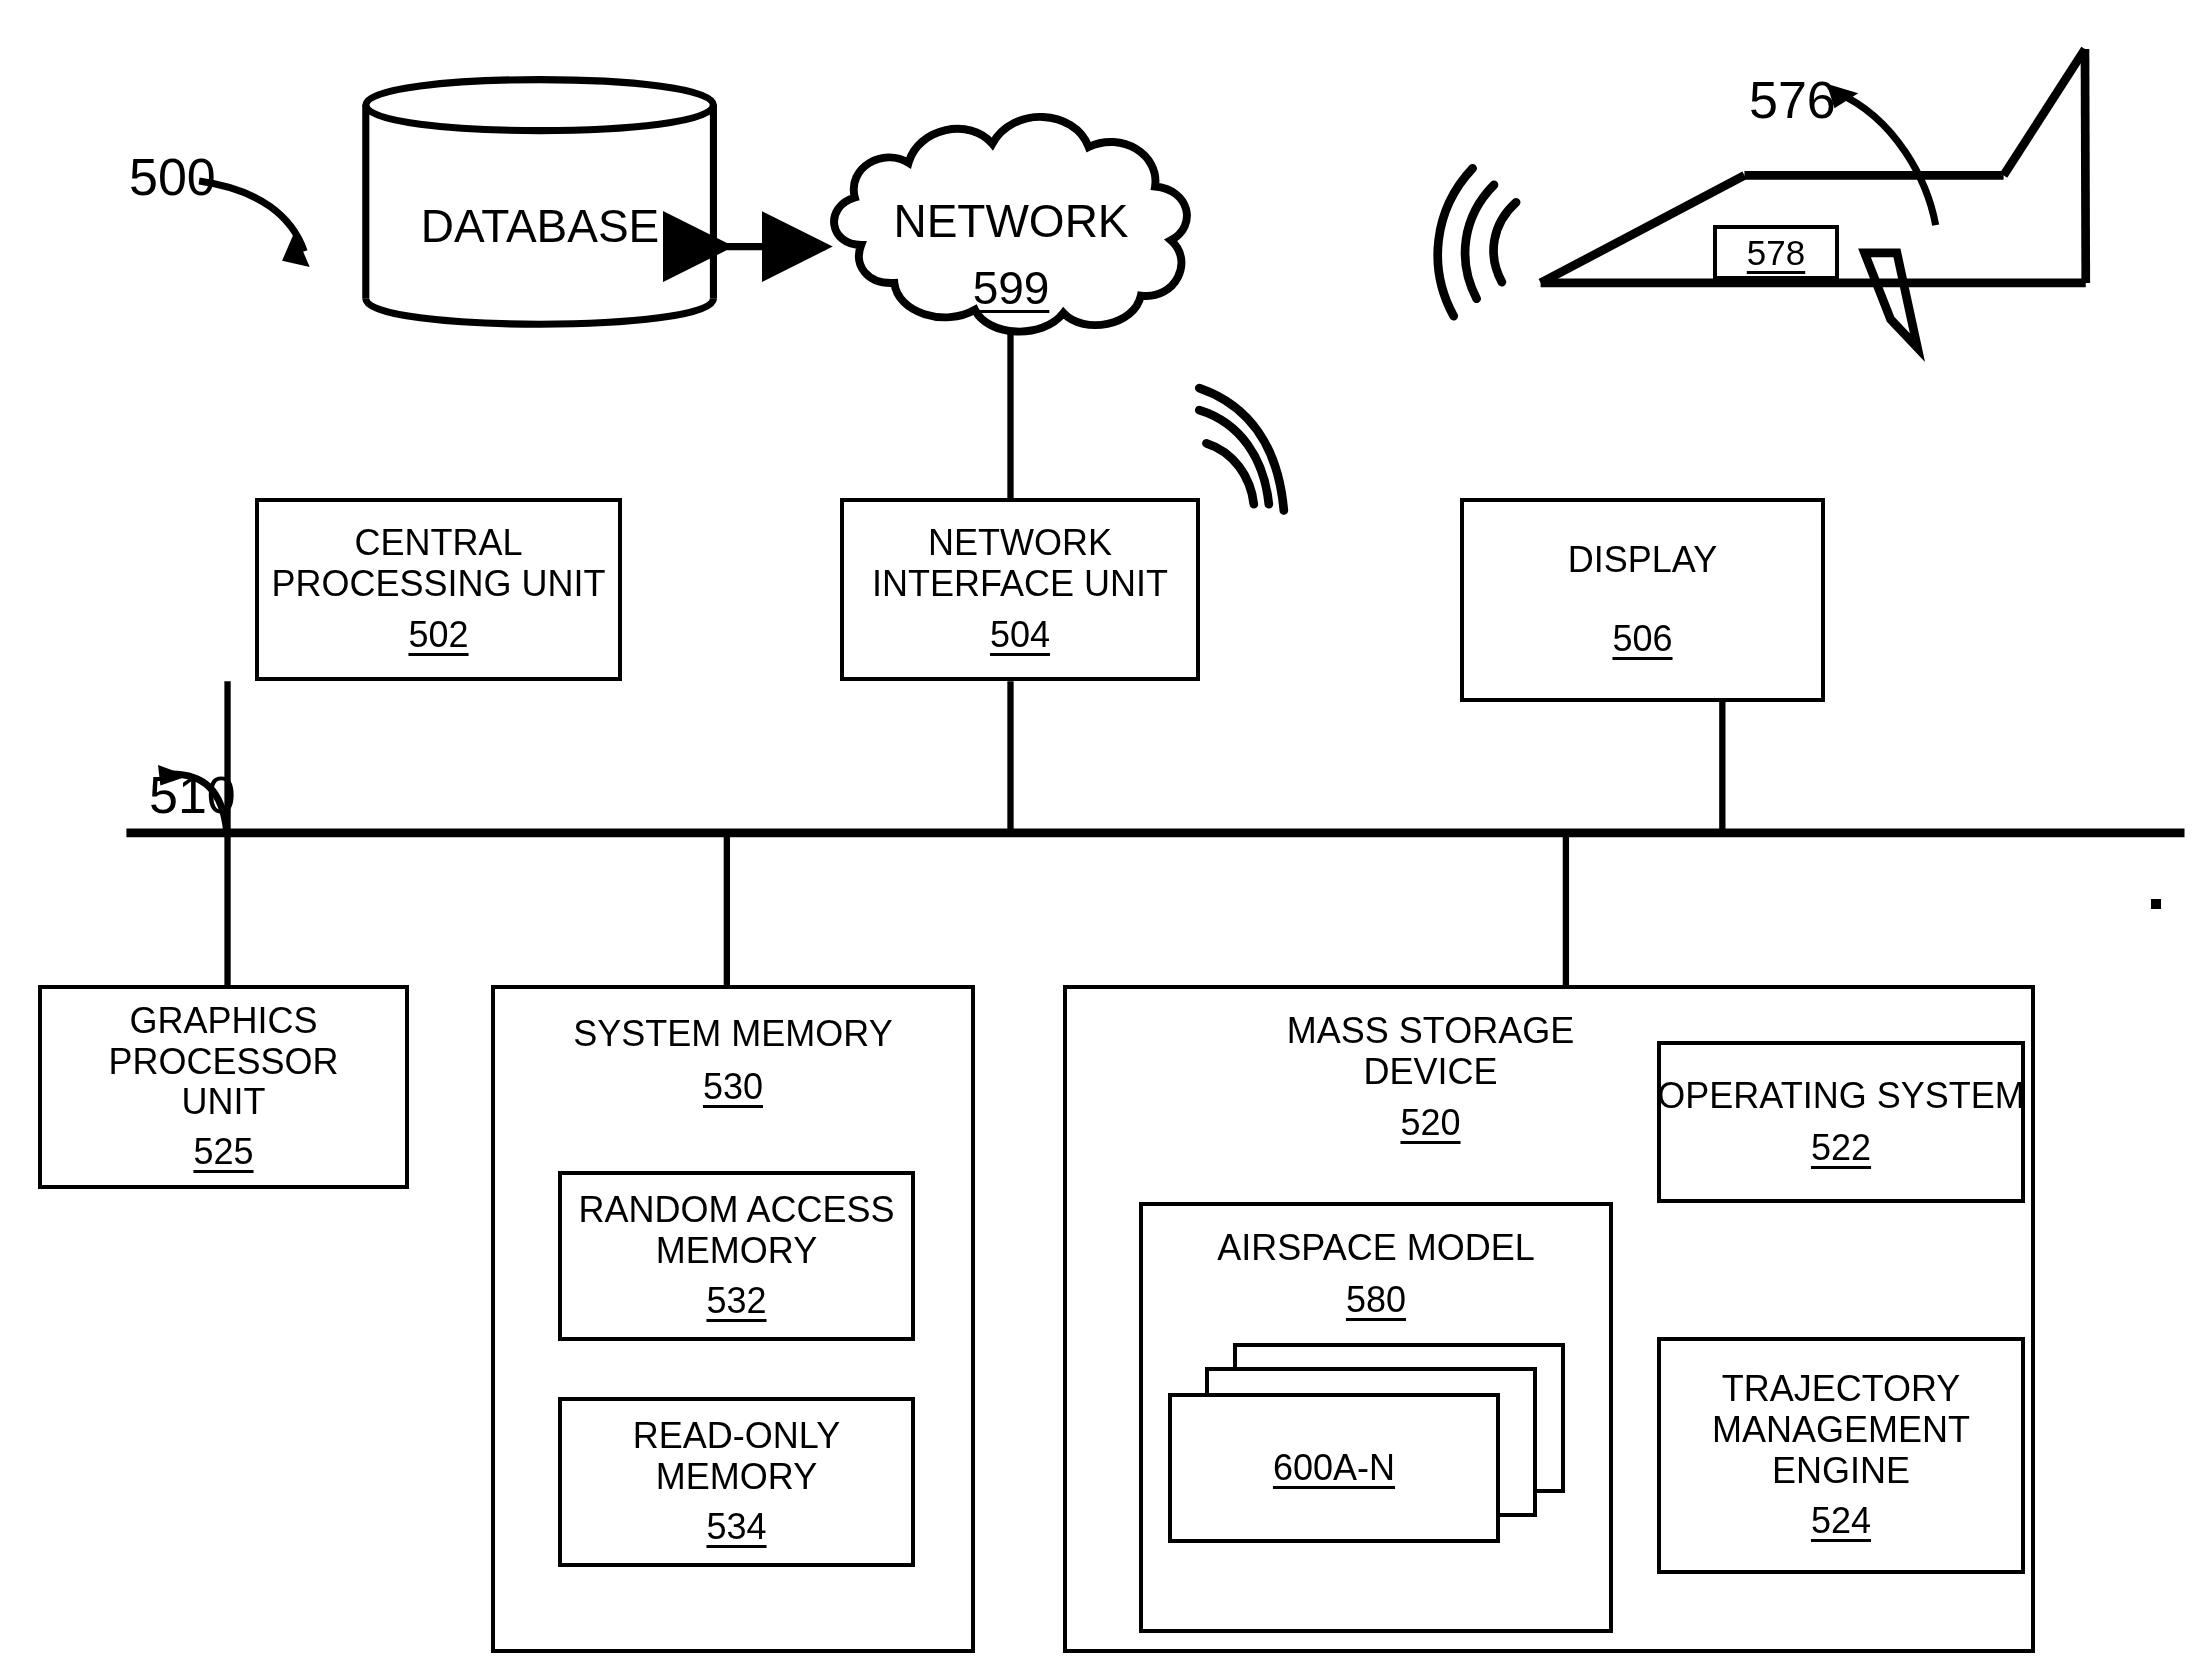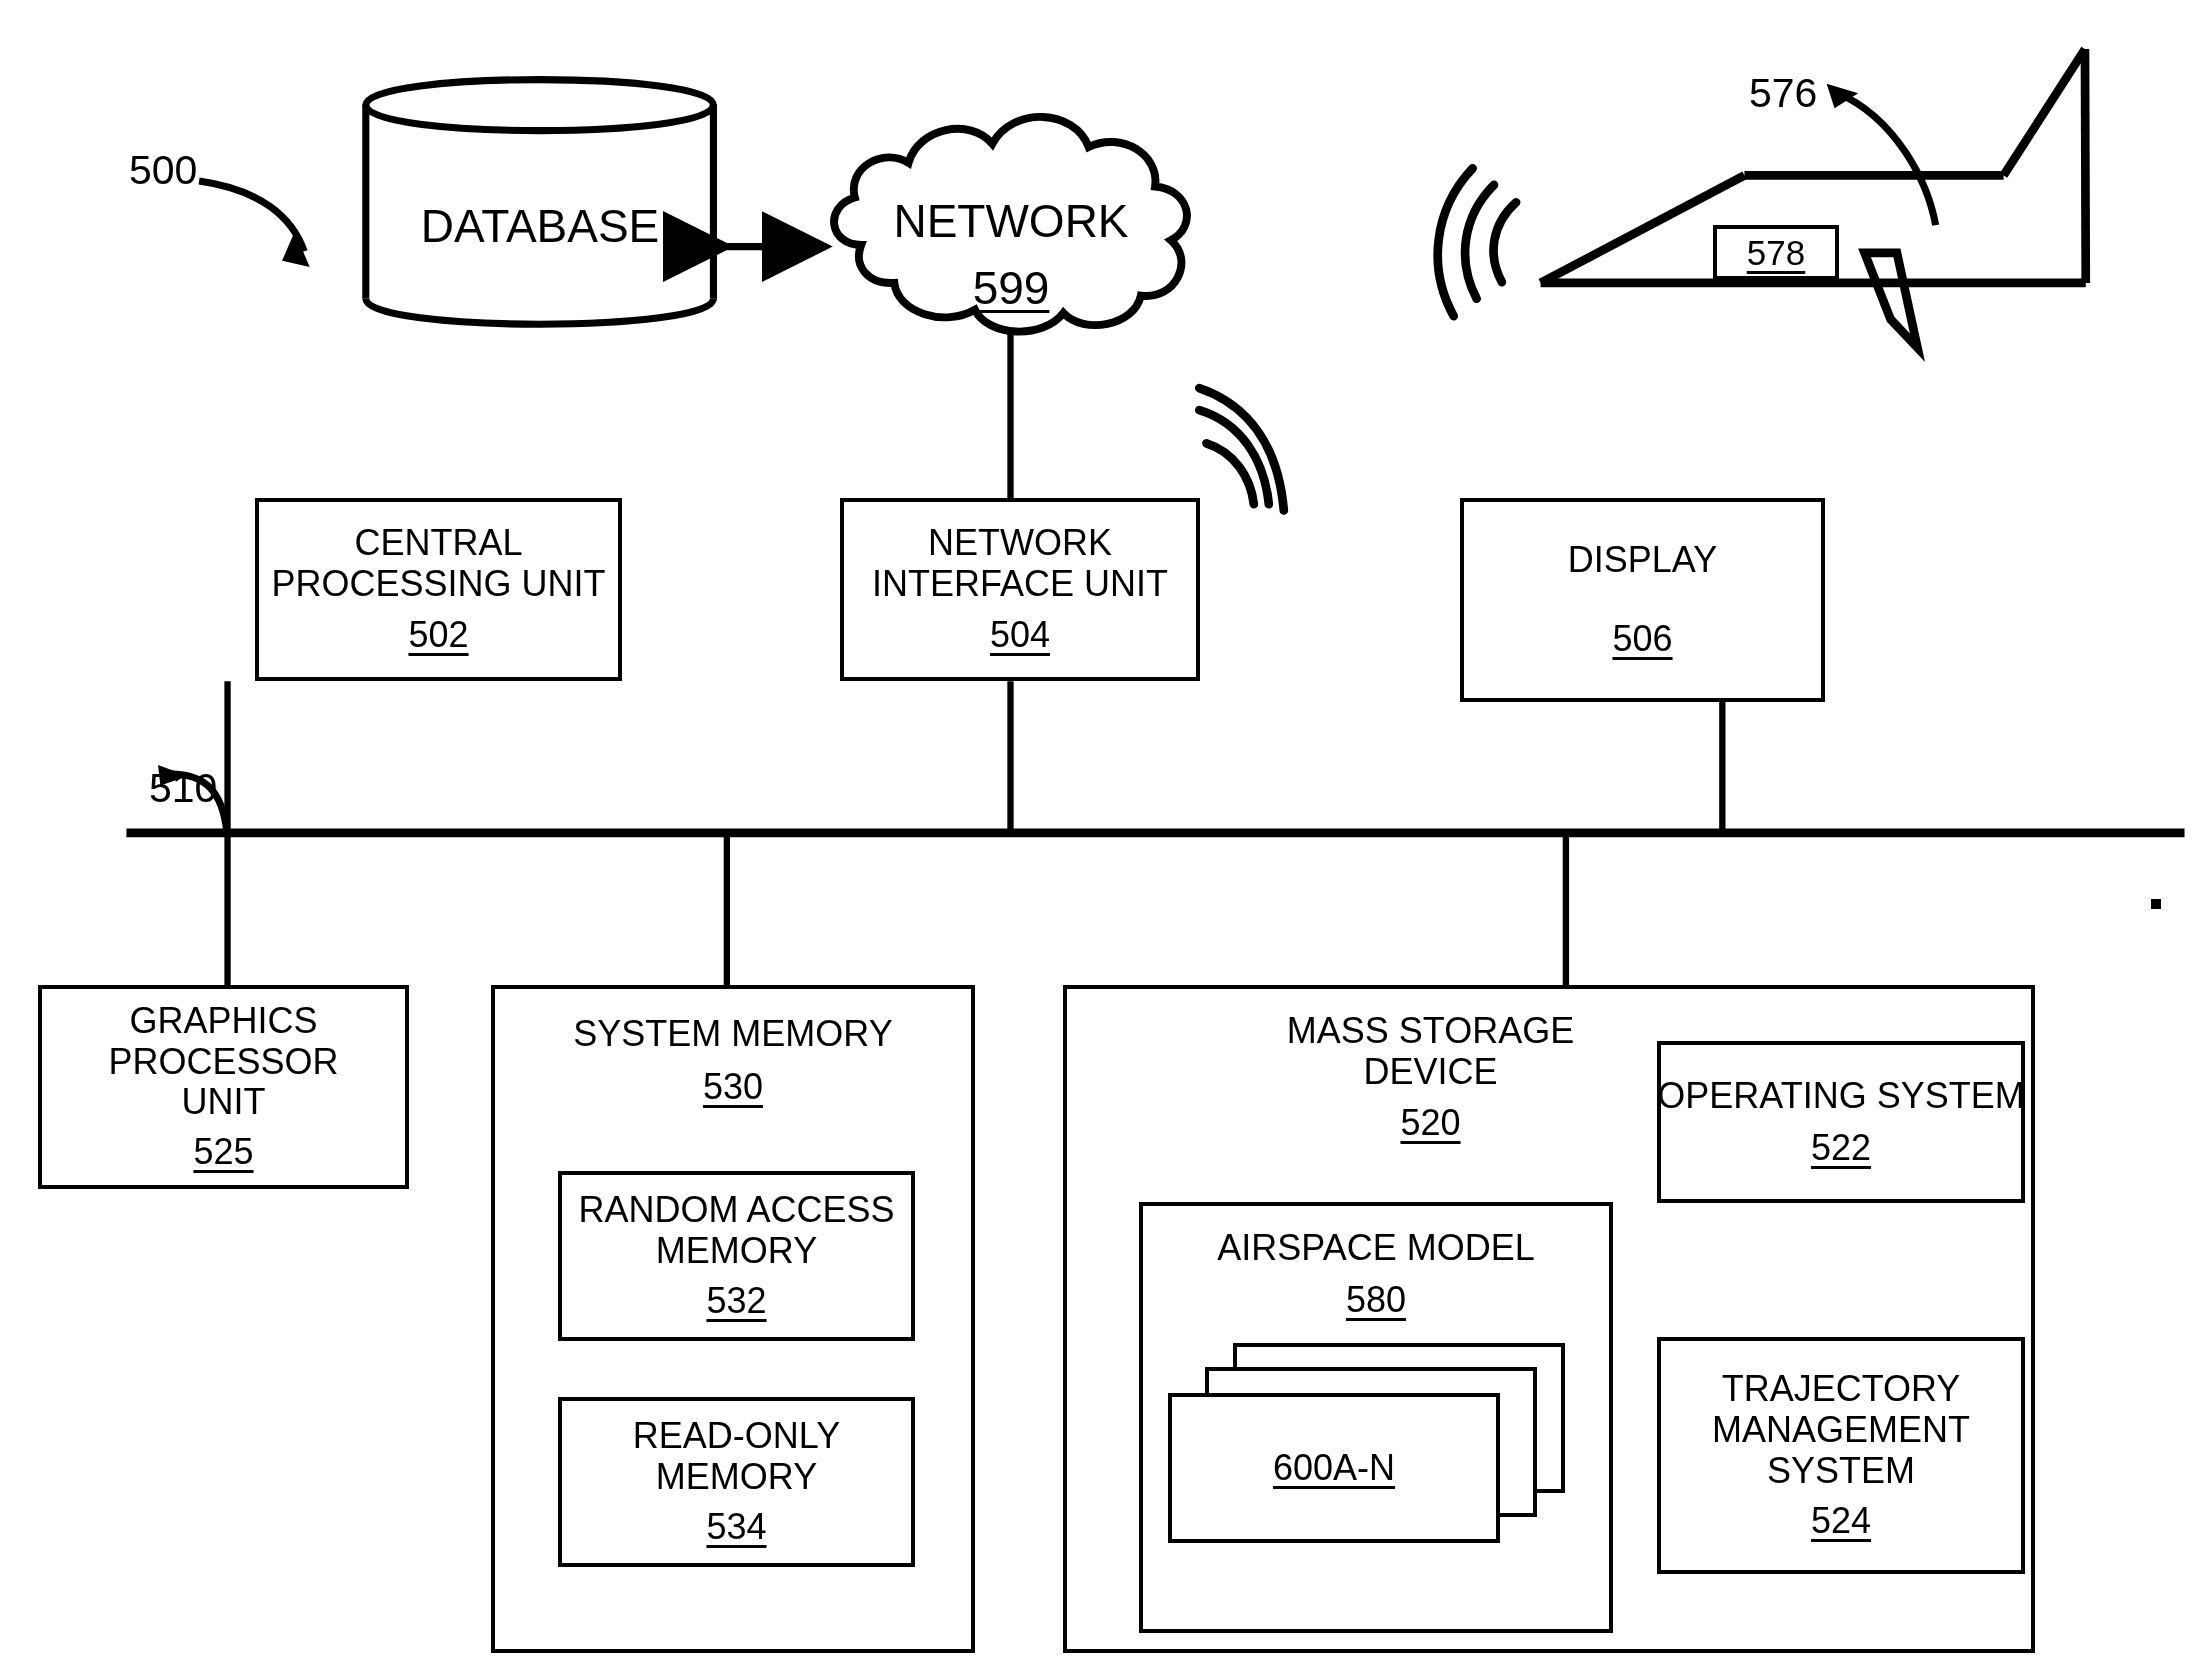--- a/index.html
+++ b/index.html
@@ -9,21 +9,21 @@
   svg.layer{position:absolute;left:0;top:0;width:2194px;height:1677px;overflow:visible;}
   .box{position:absolute;border:4px solid #000;background:#fff;box-sizing:border-box;
        display:flex;flex-direction:column;align-items:center;justify-content:center;
        text-align:right;}
   .box .ln{display:block;line-height:1.13;white-space:nowrap;}
   .num{text-decoration:underline;text-underline-offset:5.5px;text-decoration-thickness:3.2px;}
   .reflabel{position:absolute;white-space:nowrap;}
   .t44{font-size:35px;}
   .t46{font-size:36px;}
   .t48{font-size:46px;}
-  .t52{font-size:41px;}
+  .t52{font-size:52px;}
 </style>
 </head>
 <body>
 
 <div id="stage">
 
   <svg class="layer" viewBox="0 0 2777 2122" preserveAspectRatio="none">
     <defs>
       <marker id="arrH" markerWidth="10" markerHeight="10" refX="9" refY="5" orient="auto" markerUnits="strokeWidth">
         <path d="M0,0 L10,5 L0,10 z" fill="#000"></path>
@@ -183,20 +183,20 @@
   </div>
 
   <div class="box" style="left:1657px;top:1041px;width:368px;height:162px;">
     <span class="ln t46">OPERATING SYSTEM</span>
     <span class="ln t46 num" style="margin-top:11px;">522</span>
   </div>
 
   <div class="box" style="left:1657px;top:1337px;width:368px;height:237px;">
     <span class="ln t46">TRAJECTORY</span>
     <span class="ln t46">MANAGEMENT</span>
-    <span class="ln t46">SYSTEM</span>
+    <span class="ln t46">ENGINE</span>
     <span class="ln t46 num" style="margin-top:9.5px;">524</span>
   </div>
 
   <div style="position:absolute;left:2151px;top:899px;width:9.5px;height:9.5px;background:#000;"></div>
 
 </div>
 
 
 </body></html>

